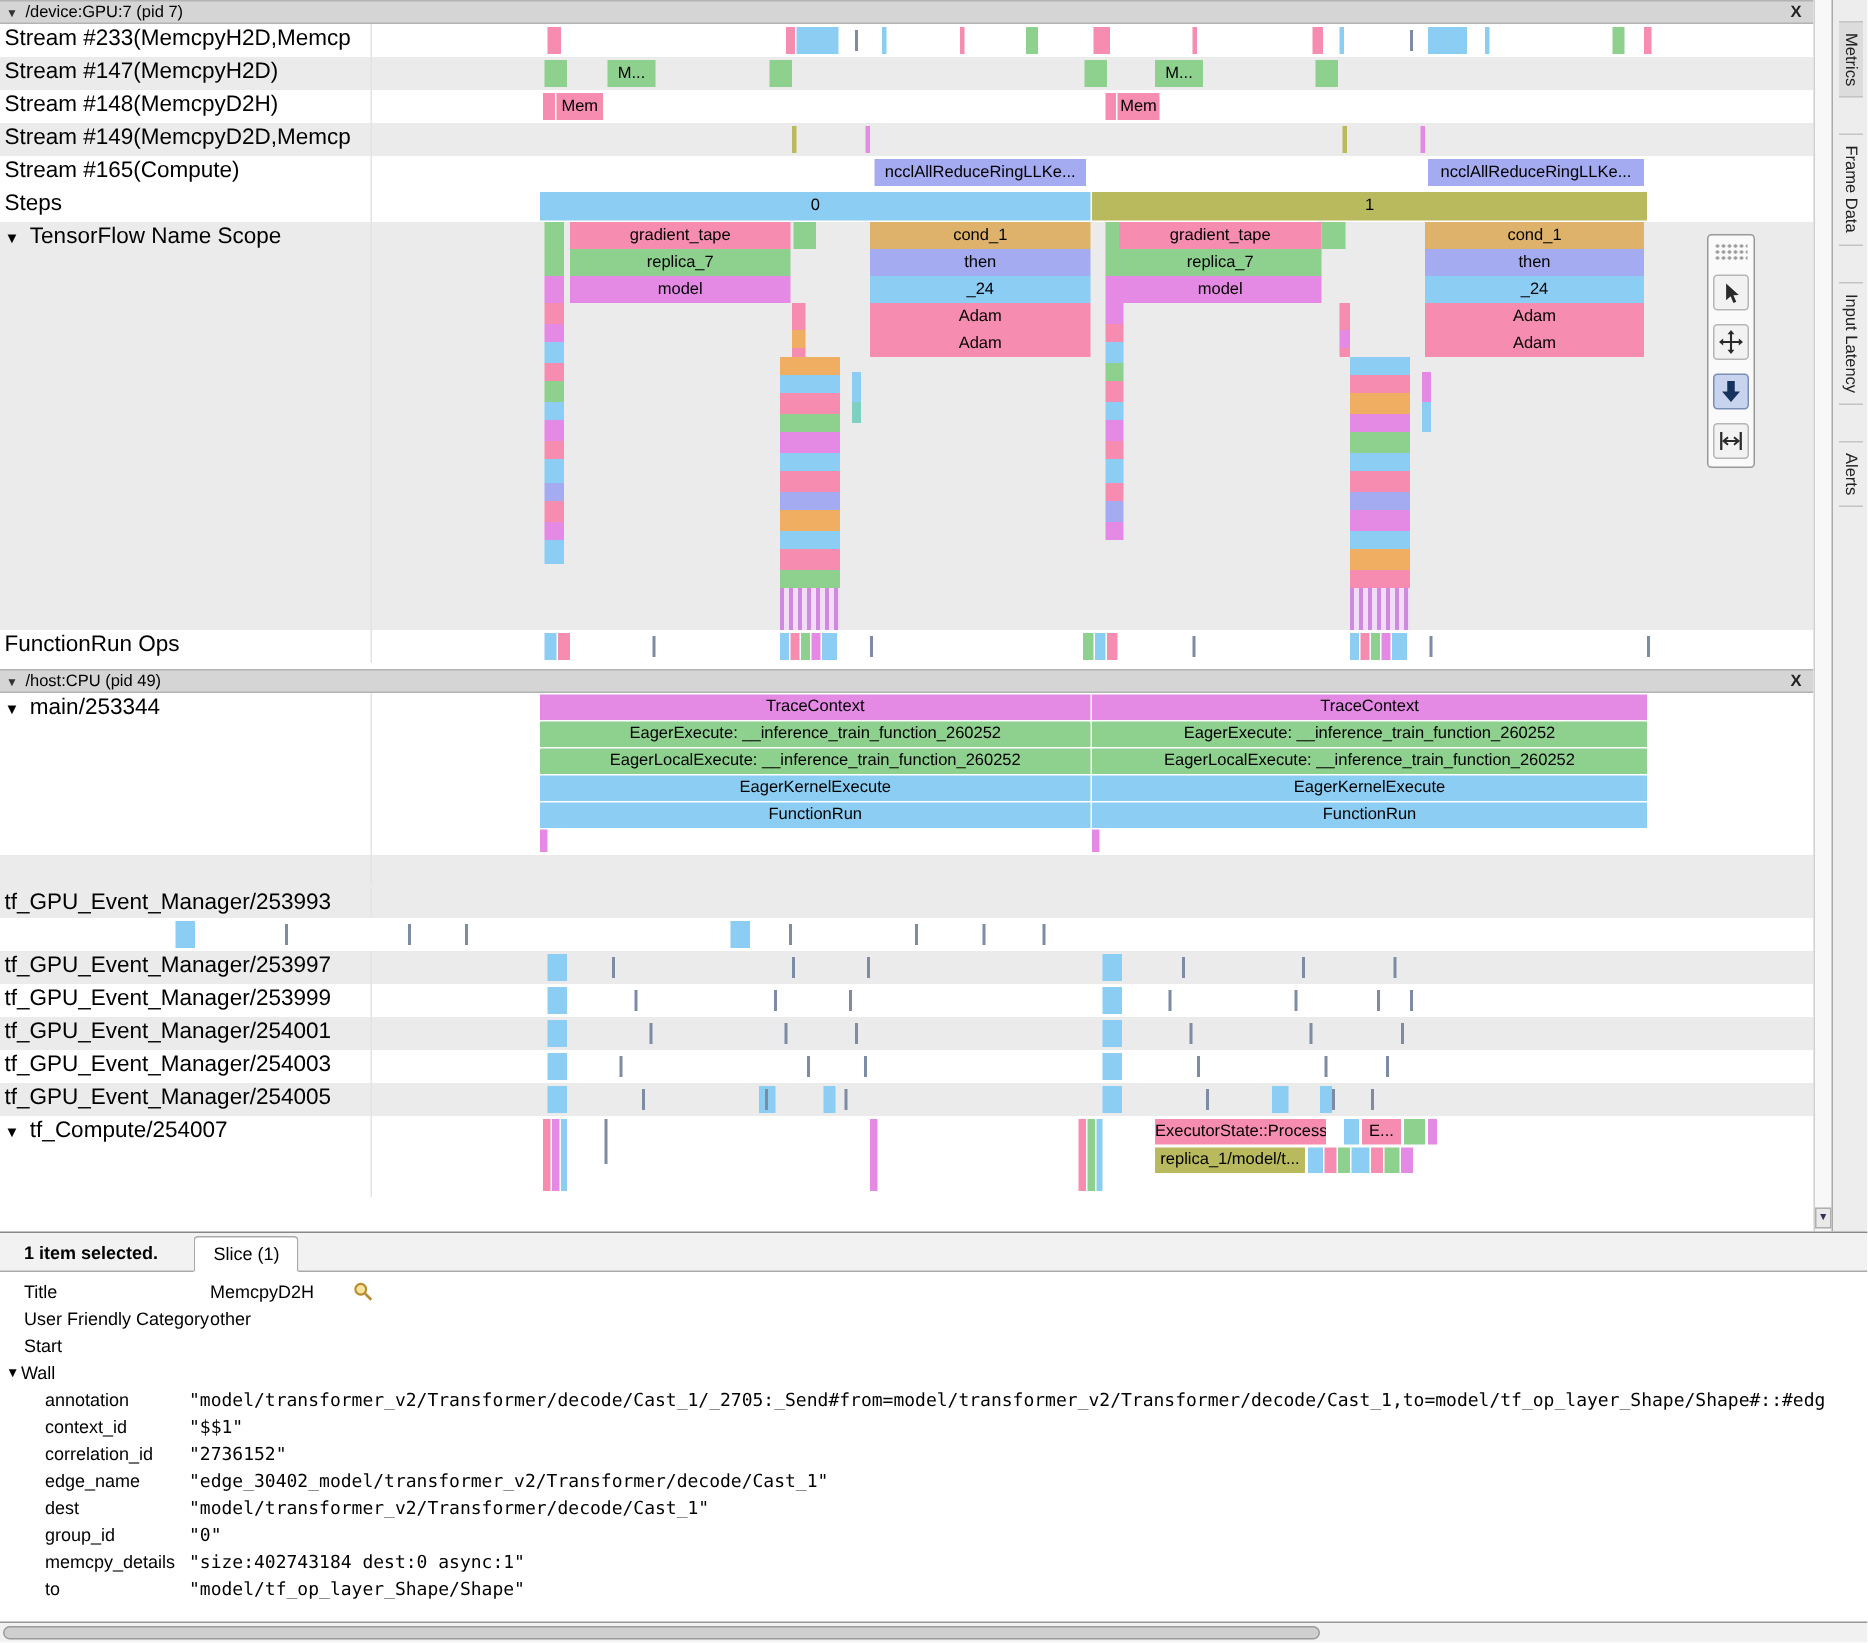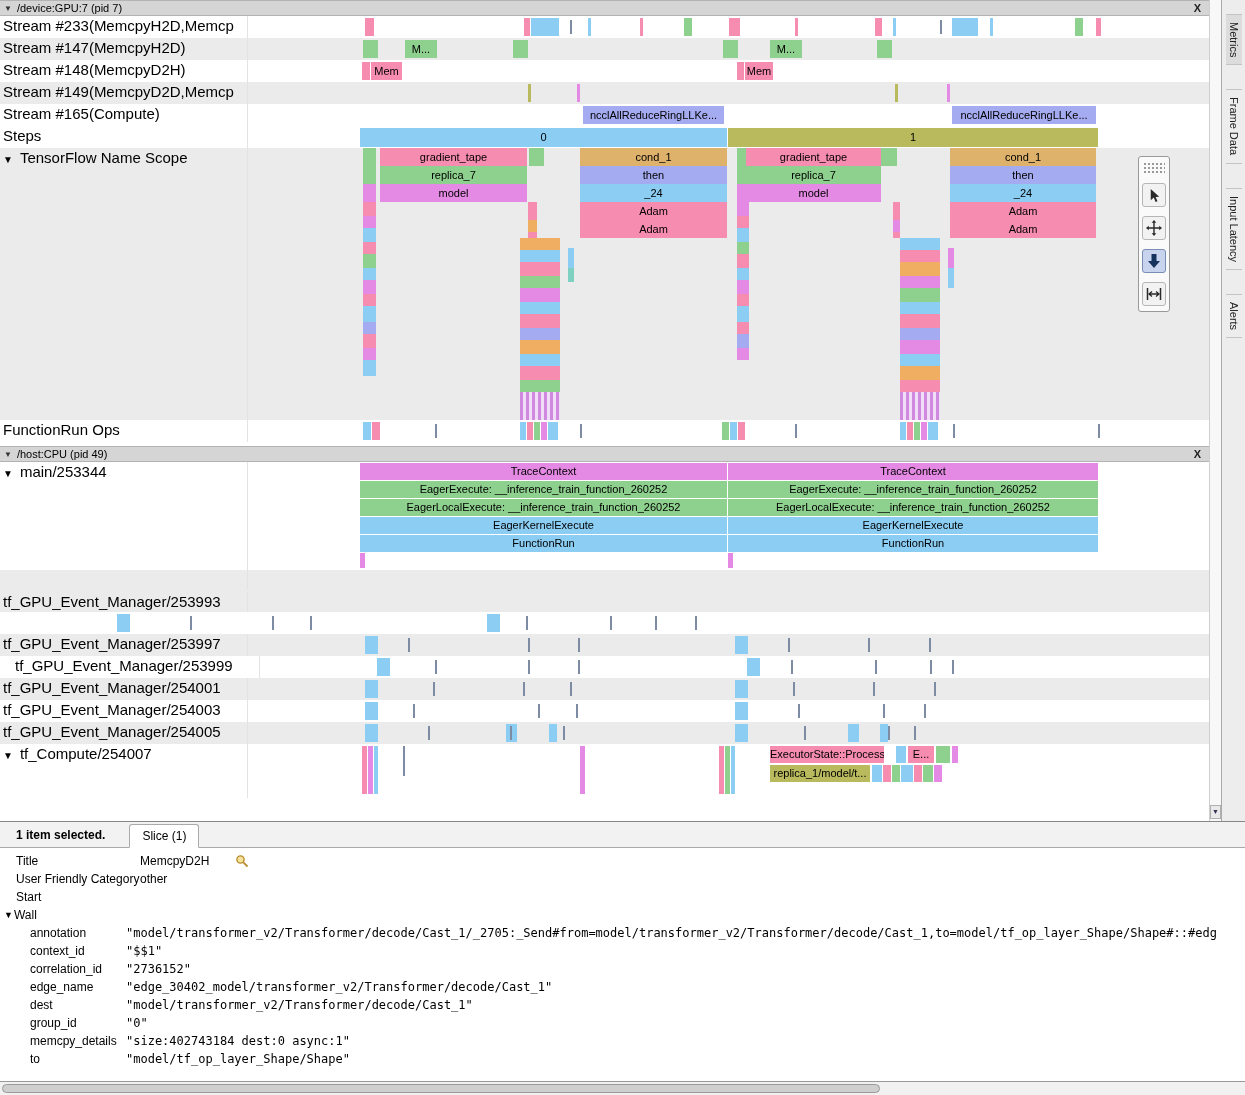--- a/index.html
+++ b/index.html
@@ -299,21 +299,21 @@
             <div class="chip" style="left: 117px; top: 2px; width: 13px; height: 18px; line-height: 18px; background: rgb(140, 205, 244);"></div>
             <div class="chip" style="left: 487px; top: 2px; width: 13px; height: 18px; line-height: 18px; background: rgb(140, 205, 244);"></div>
             <div class="tick" style="left: 160px;"></div>
             <div class="tick" style="left: 280px;"></div>
             <div class="tick" style="left: 330px;"></div>
             <div class="tick" style="left: 540px;"></div>
             <div class="tick" style="left: 620px;"></div>
             <div class="tick" style="left: 681px;"></div>
           </div>
         </div>
-        <div class="trow bg-w" style="height: 22px; margin-left: 12px;">
+        <div class="trow bg-w" style="height: 22px;">
           <div class="tlabel">tf_GPU_Event_Manager/253999</div>
           <div class="ttrack">
             <div class="chip" style="left: 117px; top: 2px; width: 13px; height: 18px; line-height: 18px; background: rgb(140, 205, 244);"></div>
             <div class="chip" style="left: 487px; top: 2px; width: 13px; height: 18px; line-height: 18px; background: rgb(140, 205, 244);"></div>
             <div class="tick" style="left: 175px;"></div>
             <div class="tick" style="left: 268px;"></div>
             <div class="tick" style="left: 318px;"></div>
             <div class="tick" style="left: 531px;"></div>
             <div class="tick" style="left: 615px;"></div>
             <div class="tick" style="left: 670px;"></div>

